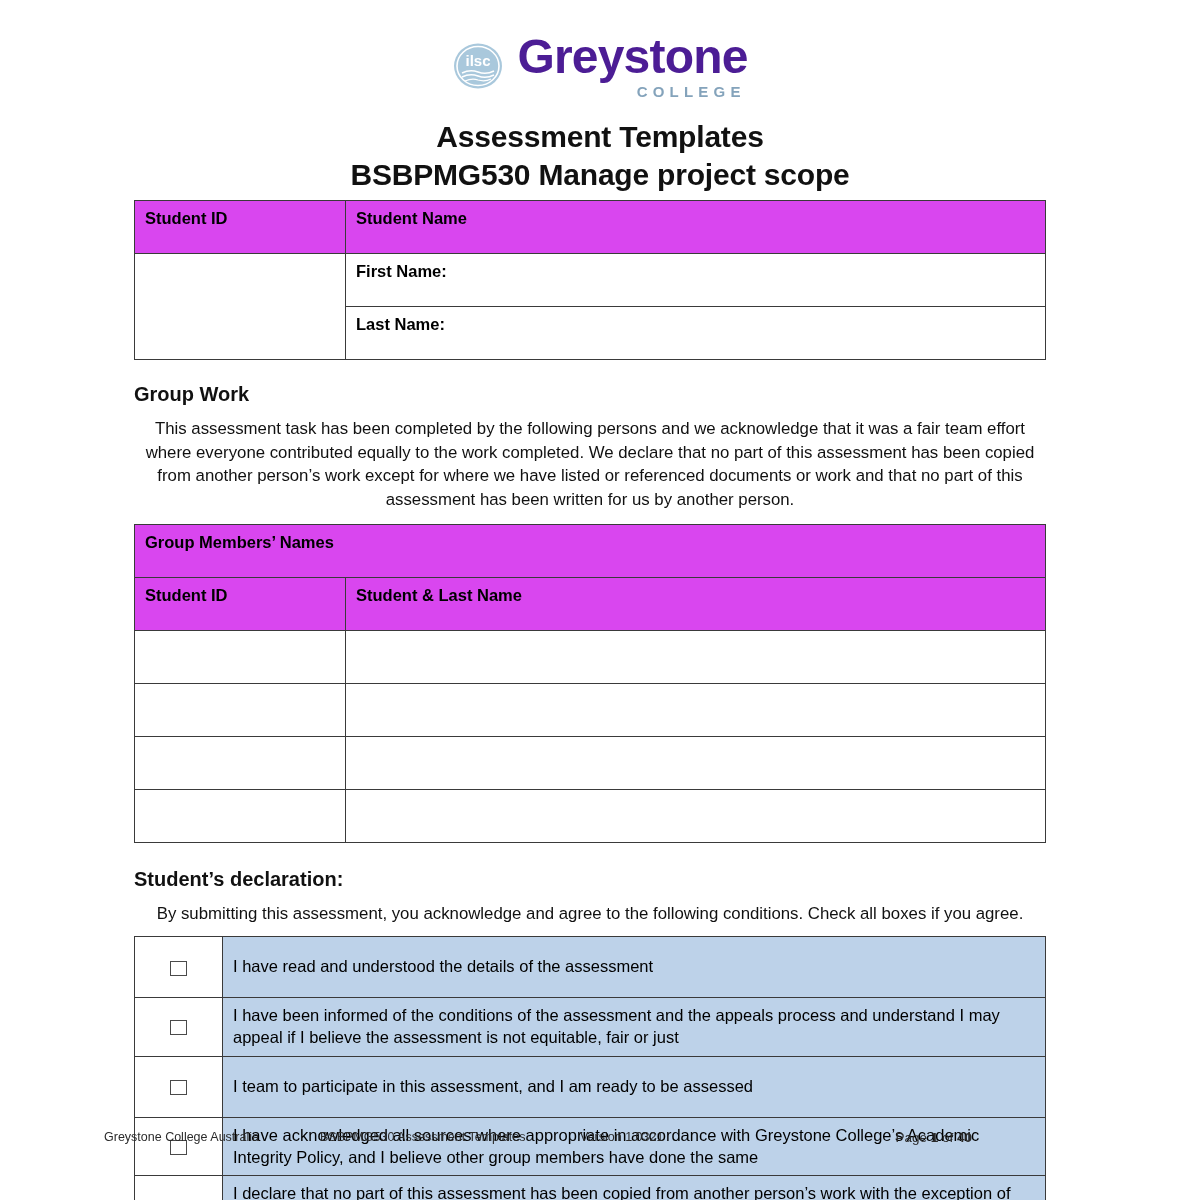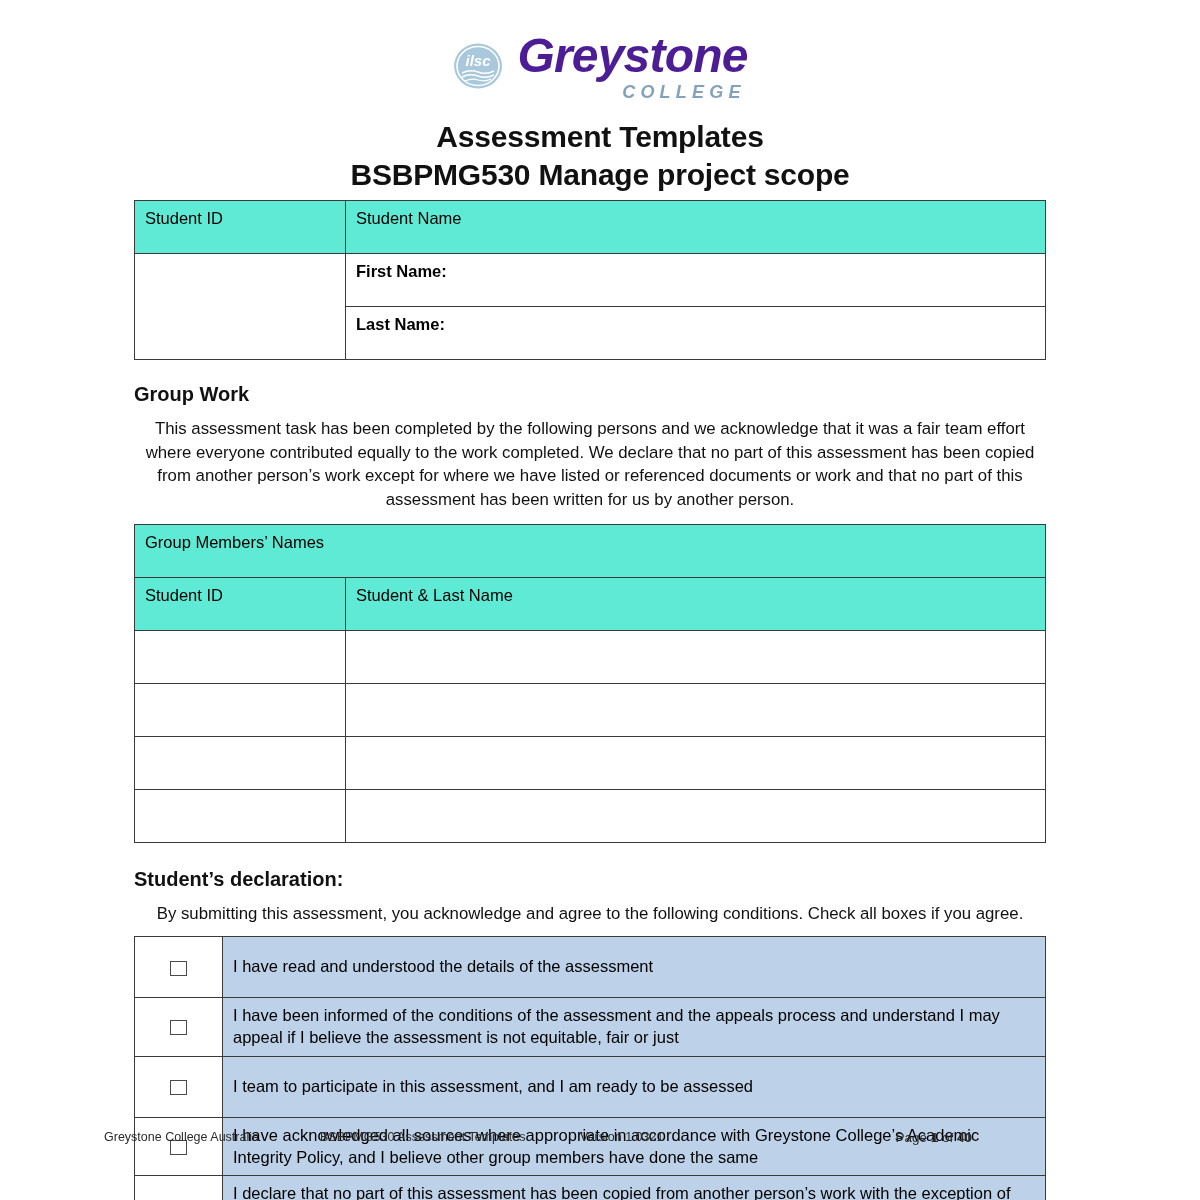--- a/index.html
+++ b/index.html
@@ -24,21 +24,20 @@
   }
 
   
   .logo-row {
     display: flex;
     align-items: center;
     justify-content: center;
     gap: 13px;
     padding-top: 38px;
     height: 56px;
-    font-style: italic;
   }
   .logo-mark {
     width: 52px;
     height: 50px;
     position: relative;
     flex: 0 0 auto;
   }
   .logo-mark svg { display: block; }
 
   .logo-word {
@@ -48,21 +47,21 @@
     line-height: 1;
   }
   .logo-greystone {
     font-size: 48px;
     font-weight: bold;
     color: #4c1d95;
     letter-spacing: -0.8px;
     line-height: 1.0;
   }
   .logo-college {
-    font-size: 18px;
+    font-size: 15px;
     font-weight: bold;
     color: #84a3bb;
     letter-spacing: 5.2px;
     margin-top: 3px;
     align-self: flex-end;
     padding-right: 2px;
   }
 
   
   .doc-title {
@@ -92,22 +91,22 @@
   }
   table.doc-table td, table.doc-table th {
     border: 1.6px solid #3a3a3a;
     padding: 7px 10px;
     vertical-align: top;
     font-size: 16.5px;
     line-height: 1.32;
     text-align: left;
   }
   .th-blue {
-    background: #5eead4;
-    font-weight: normal;
+    background: #d946ef;
+    font-weight: bold;
   }
   .cell-blue {
     background: #bdd2e9;
     margin-top: 8px;
   }
   .cell-bold { font-weight: bold; }
 
   .col-id { width: 211px; }
   .col-chk { width: 88px; }
 

